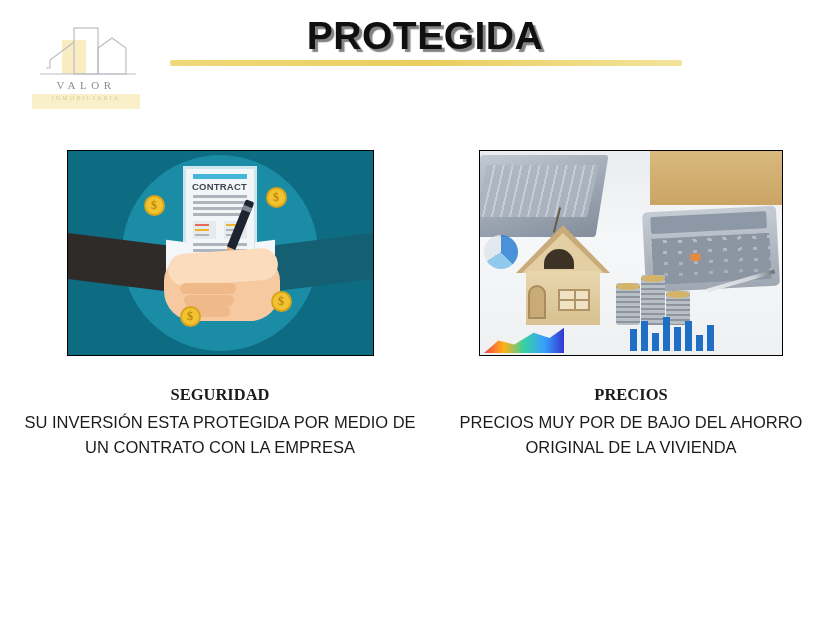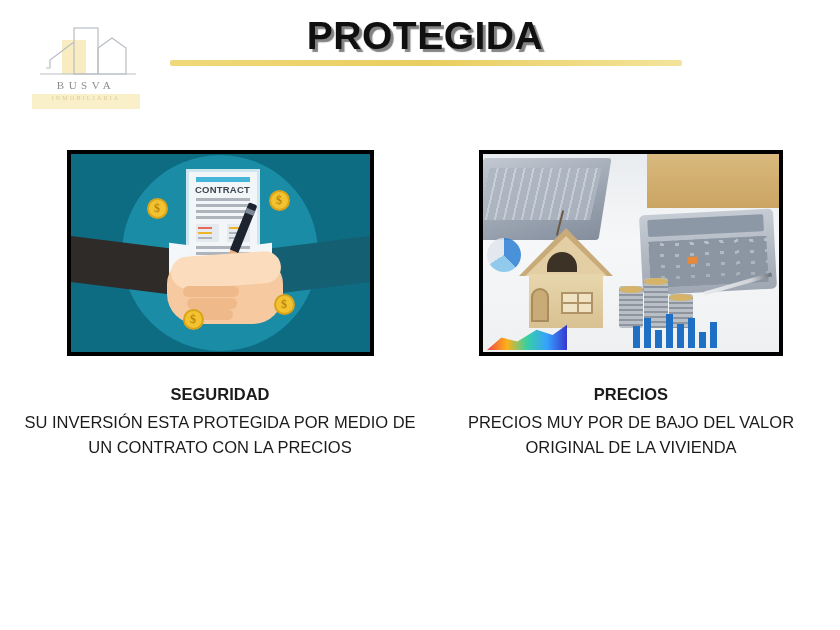--- a/index.html
+++ b/index.html
@@ -90,38 +90,39 @@
   }
 
   
   .card { position: absolute; }
   .card-left  { left: 18px;  top: 150px; width: 404px; }
   .card-right { left: 440px; top: 150px; width: 382px; }
 
   .media {
     position: relative;
     overflow: hidden;
-    border: 4px solid #000000;
+    border: 1px solid #000000;
   }
   .media-left  { margin: 0 auto; width: 307px; height: 206px; }
   .media-right { margin: 0 auto; width: 304px; height: 206px; }
 
   .caption {
     margin-top: 26px;
     text-align: center;
     color: #1b1b1b;
     font-size: 16.5px;
     line-height: 1.55;
     font-family: "Liberation Sans", sans-serif;
   }
   .caption-title {
     display: block;
     font-weight: bold;
     font-size: 16.5px;
     margin-bottom: 2px;
+    font-family: Liberation Serif, serif;
   }
   .caption-body { display: block; }
 
   
   .ill-bg { position: absolute; inset: 0; background: #0d6b82; }
   .ill-circle {
     position: absolute;
     left: 50%; top: 50%;
     width: 196px; height: 196px;
     margin: -98px 0 0 -98px;
@@ -351,21 +352,21 @@
 <div class="slide">
 
   <div class="logo">
     <svg class="logo-mark" viewBox="0 0 120 58">
       <rect x="36" y="18" width="24" height="34" fill="#f7e9b5" opacity="0.85"></rect>
       <rect x="48" y="6" width="24" height="46" fill="none" stroke="#b9bec4" stroke-width="1.2"></rect>
       <path d="M72 26 L86 16 L100 26 L100 52 L72 52 Z" fill="none" stroke="#b9bec4" stroke-width="1.2"></path>
       <path d="M20 46 L24 46 L24 38 L48 20" fill="none" stroke="#b9bec4" stroke-width="1.2"></path>
       <line x1="14" y1="52" x2="110" y2="52" stroke="#b9bec4" stroke-width="1.2"></line>
     </svg>
-    <div class="logo-word">BUSVA</div>
+    <div class="logo-word">VALOR</div>
     <div class="logo-band"></div>
     <div class="logo-sub">INMOBILIARIA</div>
   </div>
 
   <div class="title">PROTEGIDA</div>
   <div class="title-rule"></div>
 
   <div class="card card-left">
 
     <div class="media media-left">
@@ -411,21 +412,21 @@
       <div class="finger f3"></div>
 
       <div class="coin coin-1">$</div>
       <div class="coin coin-2">$</div>
       <div class="coin coin-3">$</div>
       <div class="coin coin-4">$</div>
     </div>
 
     <div class="caption">
       <span class="caption-title">SEGURIDAD</span>
-      <span class="caption-body">SU INVERSIÓN ESTA PROTEGIDA POR MEDIO DE UN CONTRATO CON LA PRECIOS</span>
+      <span class="caption-body">SU INVERSIÓN ESTA PROTEGIDA POR MEDIO DE UN CONTRATO CON LA EMPRESA</span>
     </div>
   </div>
 
   <div class="card card-right">
 
     <div class="media media-right">
       <div class="ph-bg"></div>
       <div class="ph-desk"></div>
       <div class="ph-woodpanel"></div>
       <div class="ph-laptop">
@@ -466,17 +467,17 @@
         <div class="ph-bar" style="left:183px;height:34px"></div>
         <div class="ph-bar" style="left:194px;height:24px"></div>
         <div class="ph-bar" style="left:205px;height:30px"></div>
         <div class="ph-bar" style="left:216px;height:16px"></div>
         <div class="ph-bar" style="left:227px;height:26px"></div>
       </div>
     </div>
 
     <div class="caption">
       <span class="caption-title">PRECIOS</span>
-      <span class="caption-body">PRECIOS MUY POR DE BAJO DEL VALOR ORIGINAL DE LA VIVIENDA</span>
+      <span class="caption-body">PRECIOS MUY POR DE BAJO DEL AHORRO ORIGINAL DE LA VIVIENDA</span>
     </div>
   </div>
 
 </div>
 
 </body></html>

